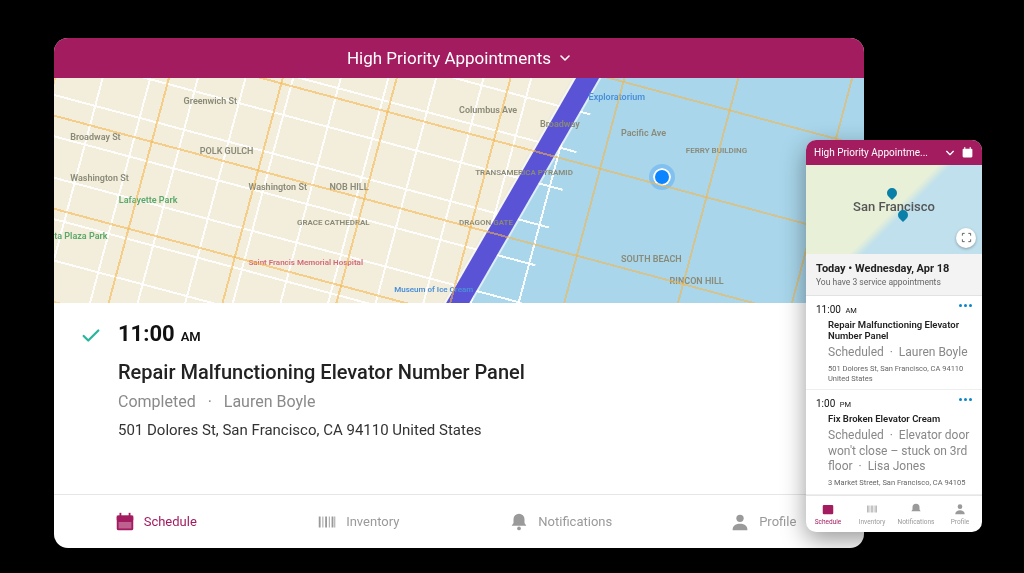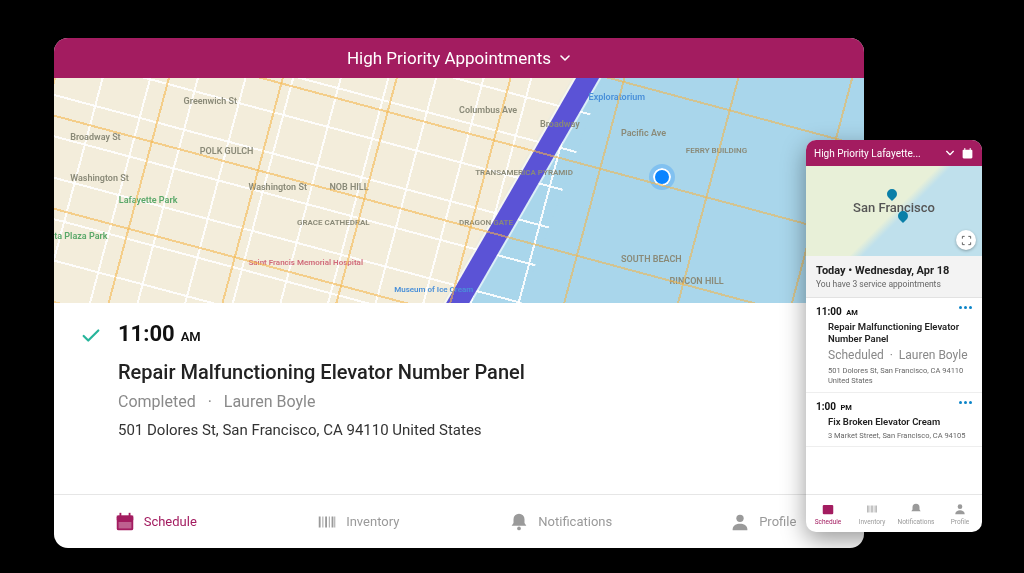--- a/index.html
+++ b/index.html
@@ -174,21 +174,21 @@
     padding:8px 10px;
     border-bottom:1px solid #e2e2e2;
   }
   .phone .today .tline{ font-size:11px; font-weight:700; color:#222;}
   .phone .today .sub{ font-size:8.5px; color:#666; margin-top:2px;}
   .phone .p-appt{
     padding:8px 10px 6px 10px;
     border-bottom:1px solid #eee;
     position:relative;
   }
-  .phone .p-appt .ptime{ font-weight:700; font-size:10px; color:#111;}
+  .phone .p-appt .ptime{ font-weight:400; font-size:10px; color:#111;}
   .phone .p-appt .ptime .pm{ font-size:7.5px; margin-left:2px;}
   .phone .p-appt .pdots{ position:absolute; right:10px; top:8px; display:flex; gap:2px;}
   .phone .p-appt .pdots span{ width:3px; height:3px; border-radius:50%; background:#0a84c8;}
   .phone .p-appt .ptitle{ font-size:9.5px; font-weight:600; color:#222; margin:4px 0 3px 12px; line-height:1.25;}
   .phone .p-appt .pmeta{ font-size:12px; color:#888; margin-left:12px; line-height:1.3;}
   .phone .p-appt .paddr{ font-size:7.5px; color:#666; margin:3px 0 0 12px; line-height:1.3;}
 
   .phone .p-tabbar{
     margin-top:auto;
     height:38px;
@@ -308,21 +308,21 @@
             <path d="M4 20c0-4 4-6 8-6s8 2 8 6v1H4z"></path>
           </svg>
       </span>
       <span>Profile</span>
     </div>
   </div>
 </div>
 
 <div class="phone">
   <div class="p-header">
-    <span class="ttl">High Priority Lafayette...</span>
+    <span class="ttl">High Priority Appointme...</span>
     <span class="icons">
       <span style="width:10px;height:10px;display:inline-block">
         <svg viewBox="0 0 12 12">
             <path d="M2 4l4 4 4-4" stroke="#fff" stroke-width="1.6" fill="none" stroke-linecap="round" stroke-linejoin="round"></path>
           </svg>
       </span>
       <span style="width:13px;height:13px;display:inline-block">
         <svg viewBox="0 0 24 24" fill="#fff">
             <rect x="3" y="5" width="18" height="16" rx="2"></rect>
             <rect x="6" y="2" width="2" height="5"></rect>
@@ -371,20 +371,27 @@
     <span class="ptime">
       <span>1:00</span>
       <span class="pm">PM</span>
     </span>
     <span class="pdots">
         <span></span>
         <span></span>
         <span></span>
       </span>
     <div class="ptitle">Fix Broken Elevator Cream</div>
+    <div class="pmeta">
+      <span>Scheduled</span>
+      &nbsp;·&nbsp;
+      <span>Elevator door won't close – stuck on 3rd floor</span>
+      &nbsp;·&nbsp;
+      <span>Lisa Jones</span>
+    </div>
     <div class="paddr">3 Market Street, San Francisco, CA 94105</div>
   </div>
 
   <div class="p-tabbar">
     <div class="pt active">
       <span class="pic"><svg viewBox="0 0 24 24" fill="#a31c60">
             <rect x="3" y="5" width="18" height="16" rx="2"></rect>
           </svg></span>
       <span>Schedule</span>
     </div>

